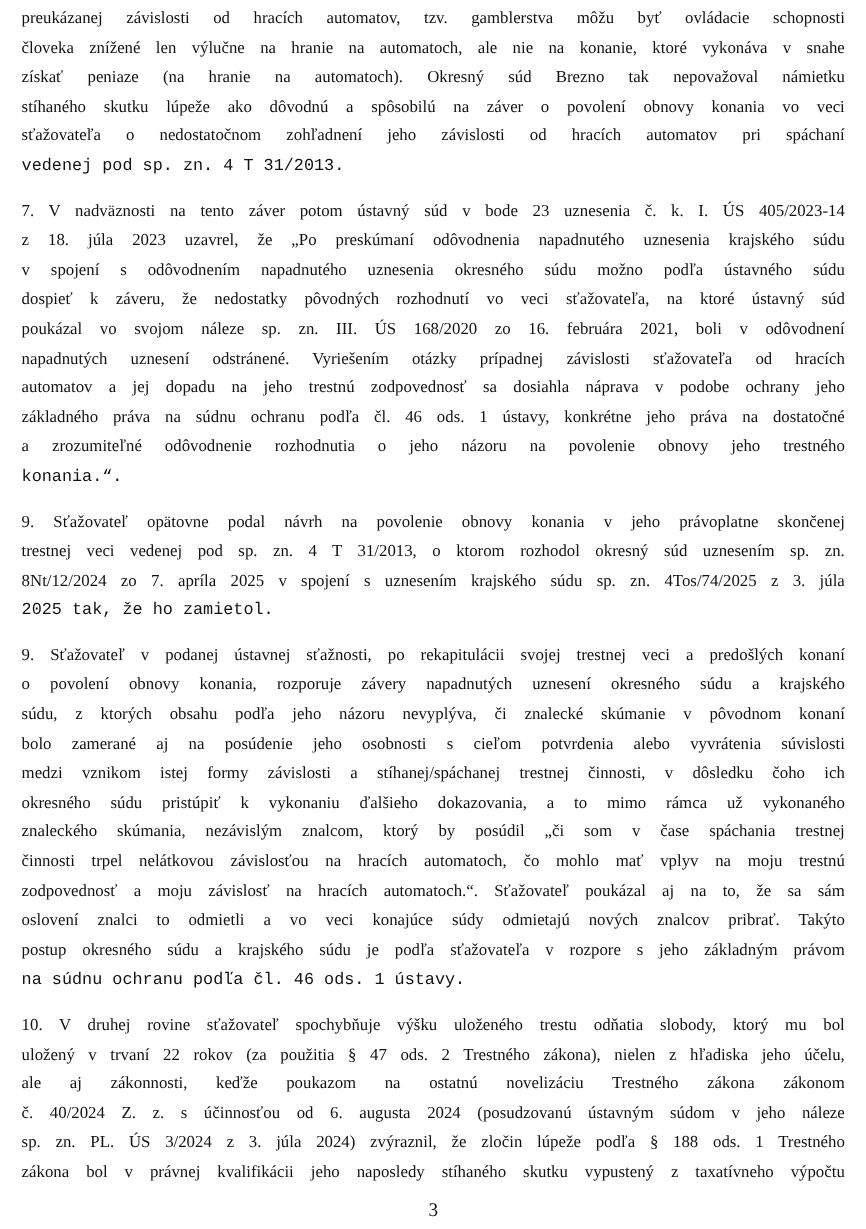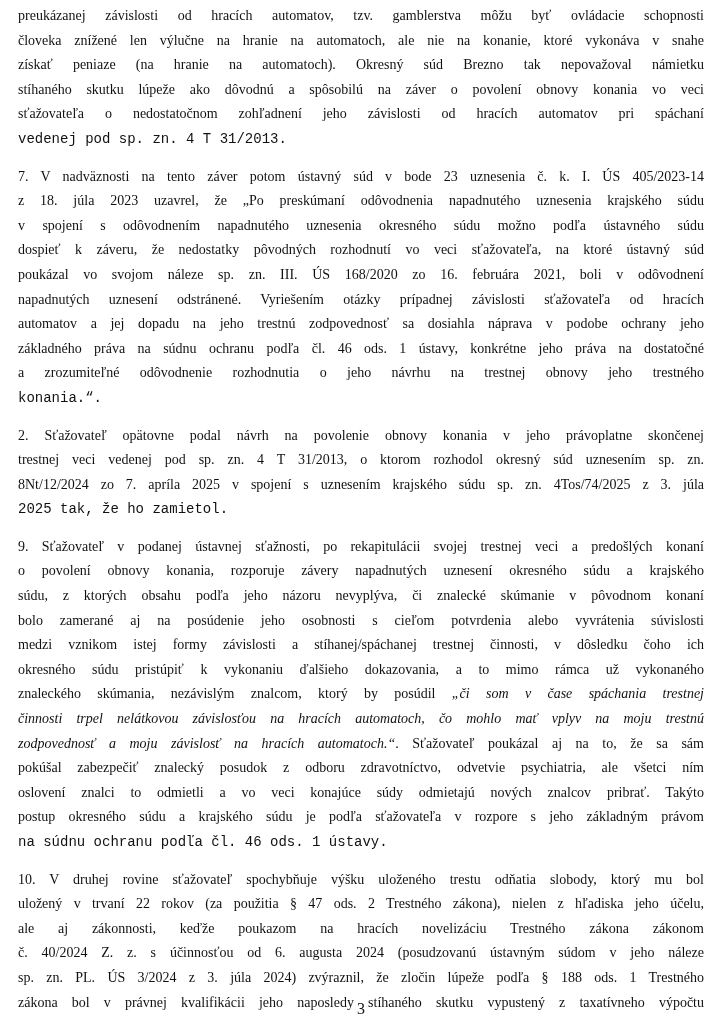--- a/index.html
+++ b/index.html
@@ -8,21 +8,21 @@
     font-family: "Liberation Serif", "DejaVu Serif", serif;
     color: #111111;
   }
   .page { position: absolute; left: 18px; top: 4px; width: 686px; }
   .para { margin: 0 0 13px 0; }
   .line {
     display: block; font-size: 14px; line-height: 24.6px; height: 24.6px;
     white-space: nowrap; text-align: justify; text-align-last: justify;
   }
   .line.last { text-align-last: left; font-family: Liberation Mono, monospace; }
-  .ital { font-style: italic; }
+  .ital { }
   .page-number {
     position: absolute; left: 0; width: 722px; top: 1000px;
     text-align: center; font-size: 16px;
   }
 </style>
 </head>
 <body>
 
 <div class="page" id="page">
     <div class="para">
@@ -35,46 +35,45 @@
     </div>
     <div class="para">
       <span class="line">7. V nadväznosti na tento záver potom ústavný súd v bode 23 uznesenia č. k. I. ÚS 405/2023-14</span>
       <span class="line">z 18. júla 2023 uzavrel, že „Po preskúmaní odôvodnenia napadnutého uznesenia krajského súdu</span>
       <span class="line">v spojení s odôvodnením napadnutého uznesenia okresného súdu možno podľa ústavného súdu</span>
       <span class="line">dospieť k záveru, že nedostatky pôvodných rozhodnutí vo veci sťažovateľa, na ktoré ústavný súd</span>
       <span class="line">poukázal vo svojom náleze sp. zn. III. ÚS 168/2020 zo 16. februára 2021, boli v odôvodnení</span>
       <span class="line">napadnutých uznesení odstránené. Vyriešením otázky prípadnej závislosti sťažovateľa od hracích</span>
       <span class="line">automatov a jej dopadu na jeho trestnú zodpovednosť sa dosiahla náprava v podobe ochrany jeho</span>
       <span class="line">základného práva na súdnu ochranu podľa čl. 46 ods. 1 ústavy, konkrétne jeho práva na dostatočné</span>
-      <span class="line">a zrozumiteľné odôvodnenie rozhodnutia o jeho návrhu na trestnej obnovy jeho trestného</span>
+      <span class="line">a zrozumiteľné odôvodnenie rozhodnutia o jeho názoru na povolenie obnovy jeho trestného</span>
       <span class="line last">konania.“.</span>
     </div>
     <div class="para">
-      <span class="line">2. Sťažovateľ opätovne podal návrh na povolenie obnovy konania v jeho právoplatne skončenej</span>
+      <span class="line">9. Sťažovateľ opätovne podal návrh na povolenie obnovy konania v jeho právoplatne skončenej</span>
       <span class="line">trestnej veci vedenej pod sp. zn. 4 T 31/2013, o ktorom rozhodol okresný súd uznesením sp. zn.</span>
       <span class="line">8Nt/12/2024 zo 7. apríla 2025 v spojení s uznesením krajského súdu sp. zn. 4Tos/74/2025 z 3. júla</span>
       <span class="line last">2025 tak, že ho zamietol.</span>
     </div>
     <div class="para">
       <span class="line">9. Sťažovateľ v podanej ústavnej sťažnosti, po rekapitulácii svojej trestnej veci a predošlých konaní</span>
       <span class="line">o povolení obnovy konania, rozporuje závery napadnutých uznesení okresného súdu a krajského</span>
       <span class="line">súdu, z ktorých obsahu podľa jeho názoru nevyplýva, či znalecké skúmanie v pôvodnom konaní</span>
       <span class="line">bolo zamerané aj na posúdenie jeho osobnosti s cieľom potvrdenia alebo vyvrátenia súvislosti</span>
       <span class="line">medzi vznikom istej formy závislosti a stíhanej/spáchanej trestnej činnosti, v dôsledku čoho ich</span>
       <span class="line">okresného súdu pristúpiť k vykonaniu ďalšieho dokazovania, a to mimo rámca už vykonaného</span>
       <span class="line">znaleckého skúmania, nezávislým znalcom, ktorý by posúdil <span class="ital">„či som v čase spáchania trestnej</span></span>
       <span class="line"><span class="ital">činnosti trpel nelátkovou závislosťou na hracích automatoch, čo mohlo mať vplyv na moju trestnú</span></span>
       <span class="line"><span class="ital">zodpovednosť a moju závislosť na hracích automatoch.“</span>. Sťažovateľ poukázal aj na to, že sa sám</span>
-      <span class="line">pokúšal zabezpečiť znalecký posudok z odboru zdravotníctvo, odvetvie psychiatria, ale všetci ním</span>
       <span class="line">oslovení znalci to odmietli a vo veci konajúce súdy odmietajú nových znalcov pribrať. Takýto</span>
       <span class="line">postup okresného súdu a krajského súdu je podľa sťažovateľa v rozpore s jeho základným právom</span>
       <span class="line last">na súdnu ochranu podľa čl. 46 ods. 1 ústavy.</span>
     </div>
     <div class="para">
       <span class="line">10. V druhej rovine sťažovateľ spochybňuje výšku uloženého trestu odňatia slobody, ktorý mu bol</span>
       <span class="line">uložený v trvaní 22 rokov (za použitia § 47 ods. 2 Trestného zákona), nielen z hľadiska jeho účelu,</span>
-      <span class="line">ale aj zákonnosti, keďže poukazom na hracích novelizáciu Trestného zákona zákonom</span>
+      <span class="line">ale aj zákonnosti, keďže poukazom na ostatnú novelizáciu Trestného zákona zákonom</span>
       <span class="line">č. 40/2024 Z. z. s účinnosťou od 6. augusta 2024 (posudzovanú ústavným súdom v jeho náleze</span>
       <span class="line">sp. zn. PL. ÚS 3/2024 z 3. júla 2024) zvýraznil, že zločin lúpeže podľa § 188 ods. 1 Trestného</span>
       <span class="line">zákona bol v právnej kvalifikácii jeho naposledy stíhaného skutku vypustený z taxatívneho výpočtu</span>
     </div>
   </div>
 <div class="page-number">3</div>
 
 </body></html>

